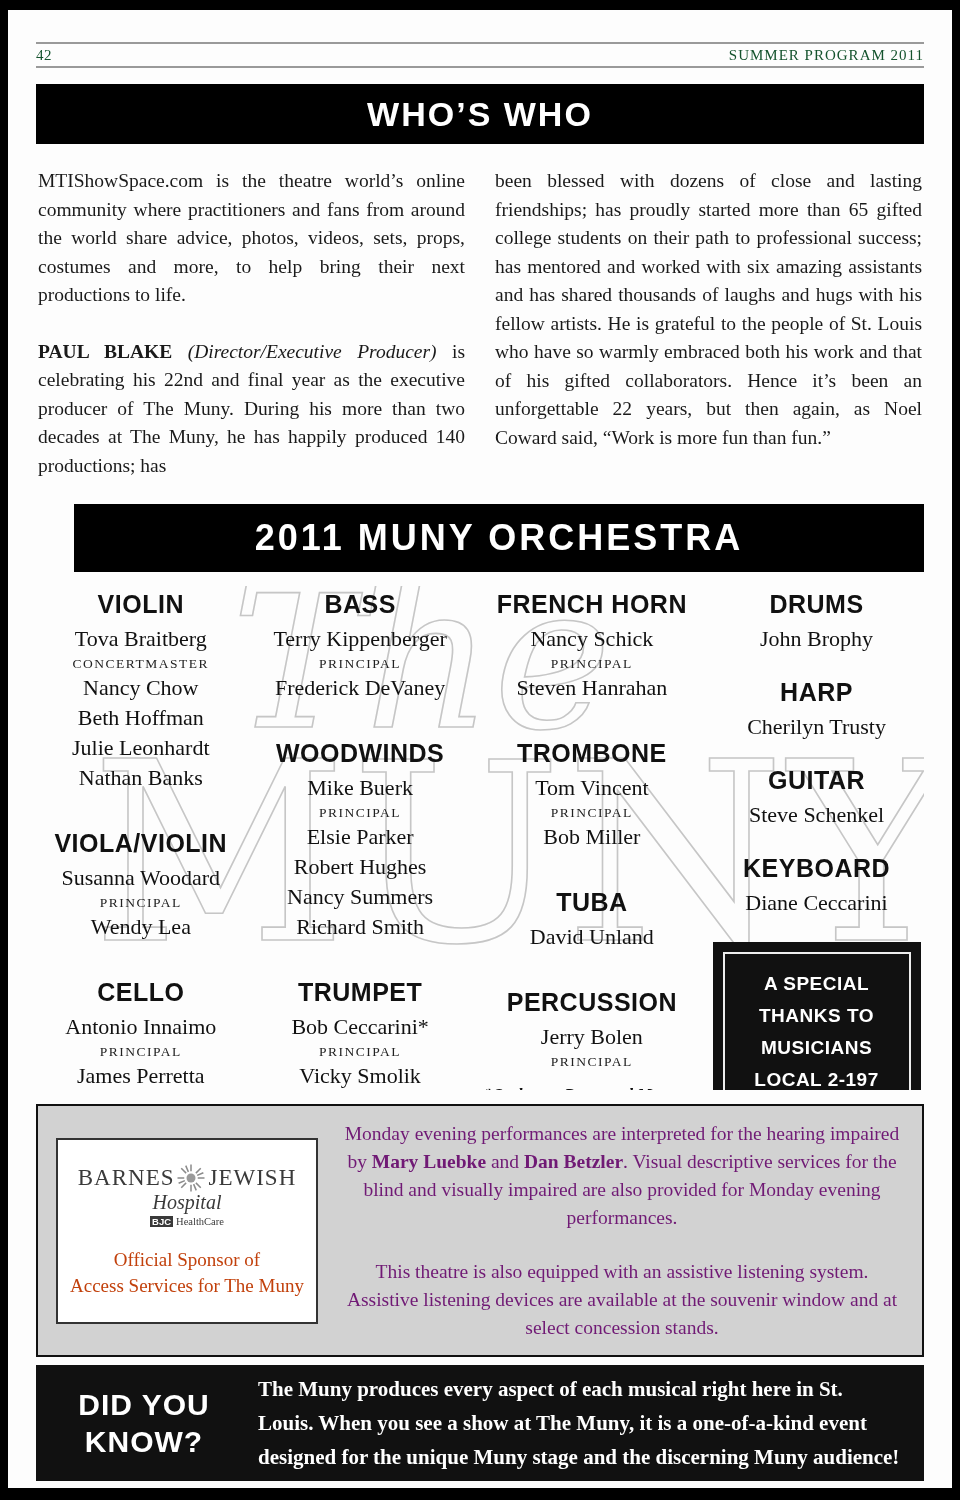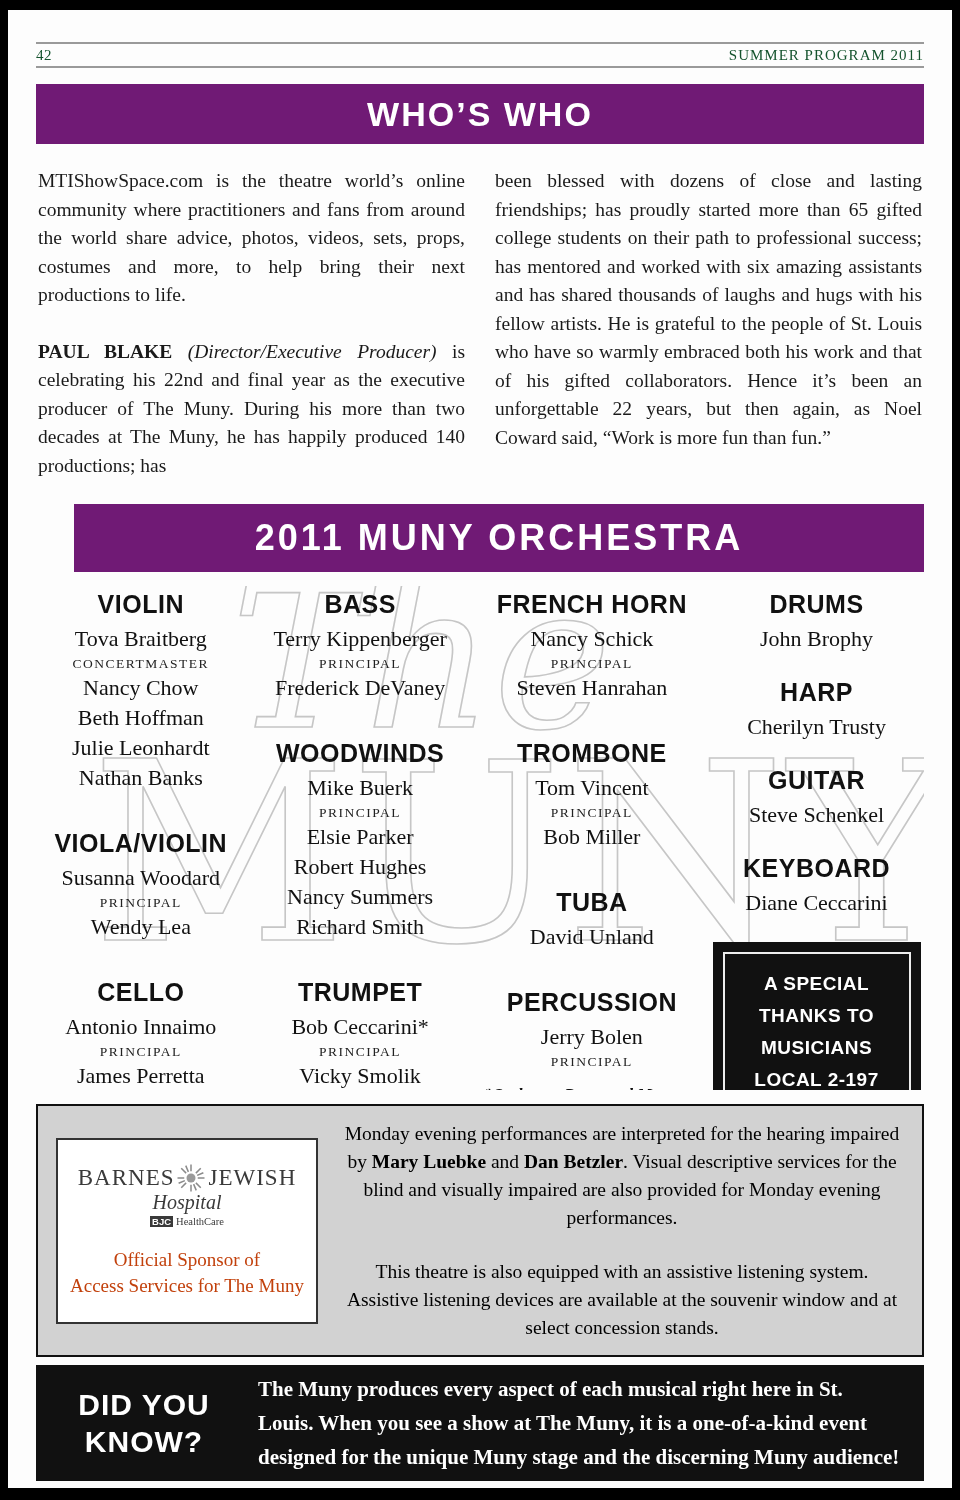--- a/index.html
+++ b/index.html
@@ -16,21 +16,21 @@
   
   .pageheader{
     margin-top:32px;border-top:2px solid #9a9a9a;border-bottom:2px solid #9a9a9a;
     display:flex;justify-content:space-between;align-items:center;
     height:22px;font-size:15px;letter-spacing:0.5px;color:#14532d;
   }
   .pageheader .right{letter-spacing:1px;}
 
   
   .banner{
-    background:#701a75;color:#fff;text-align:center;
+    background:#000000;color:#fff;text-align:center;
     font-family:"Liberation Sans", sans-serif;font-weight:700;
   }
   .banner.whoswho{margin-top:16px;height:60px;line-height:60px;font-size:34px;letter-spacing:2px;}
   .banner.orch{margin-top:22px;height:68px;line-height:68px;font-size:36px;letter-spacing:3px;margin-left:38px;}
 
   
   .cols{display:flex;gap:26px;margin-top:21px;}
   .col{flex:1;font-size:19.5px;line-height:28.5px;text-align:justify;}
   .col p{margin:2px;}
   .col p + p{margin-top:28px;}
@@ -85,21 +85,21 @@
   .bj-line1{
     font-family:"Liberation Serif", serif;font-size:23px;letter-spacing:1px;color:#3a3a3a;
     display:flex;align-items:center;gap:2px;
   }
   .bj-line2{font-style:italic;font-size:20px;color:#3a3a3a;margin-top:-2px;}
   .bj-line3{font-size:10.5px;color:#3a3a3a;margin-top:2px;display:flex;align-items:center;gap:3px;justify-content:center;}
   .bjc-chip{background:#3a3a3a;color:#fff;padding:0 2px;font-weight:700;font-family:"Liberation Sans",sans-serif;font-size:9.5px;}
   .sponsor-caption{margin-top:20px;font-size:19px;line-height:26px;color:#c2410c;}
   .access-right{
     flex:1;display:flex;flex-direction:column;justify-content:center;
-    gap:26px;text-align:center;font-size:19.5px;line-height:28px;color:#000000;
+    gap:26px;text-align:center;font-size:19.5px;line-height:28px;color:#701a75;
   }
   .access-right p{margin:0;}
 
   
   .dyk{
     margin-top:8px;background:#111;height:116px;display:flex;align-items:center;
     padding:0 22px;gap:28px;color:#fff;
   }
   .dyk-label{
     font-family:"Liberation Sans", sans-serif;font-weight:700;

